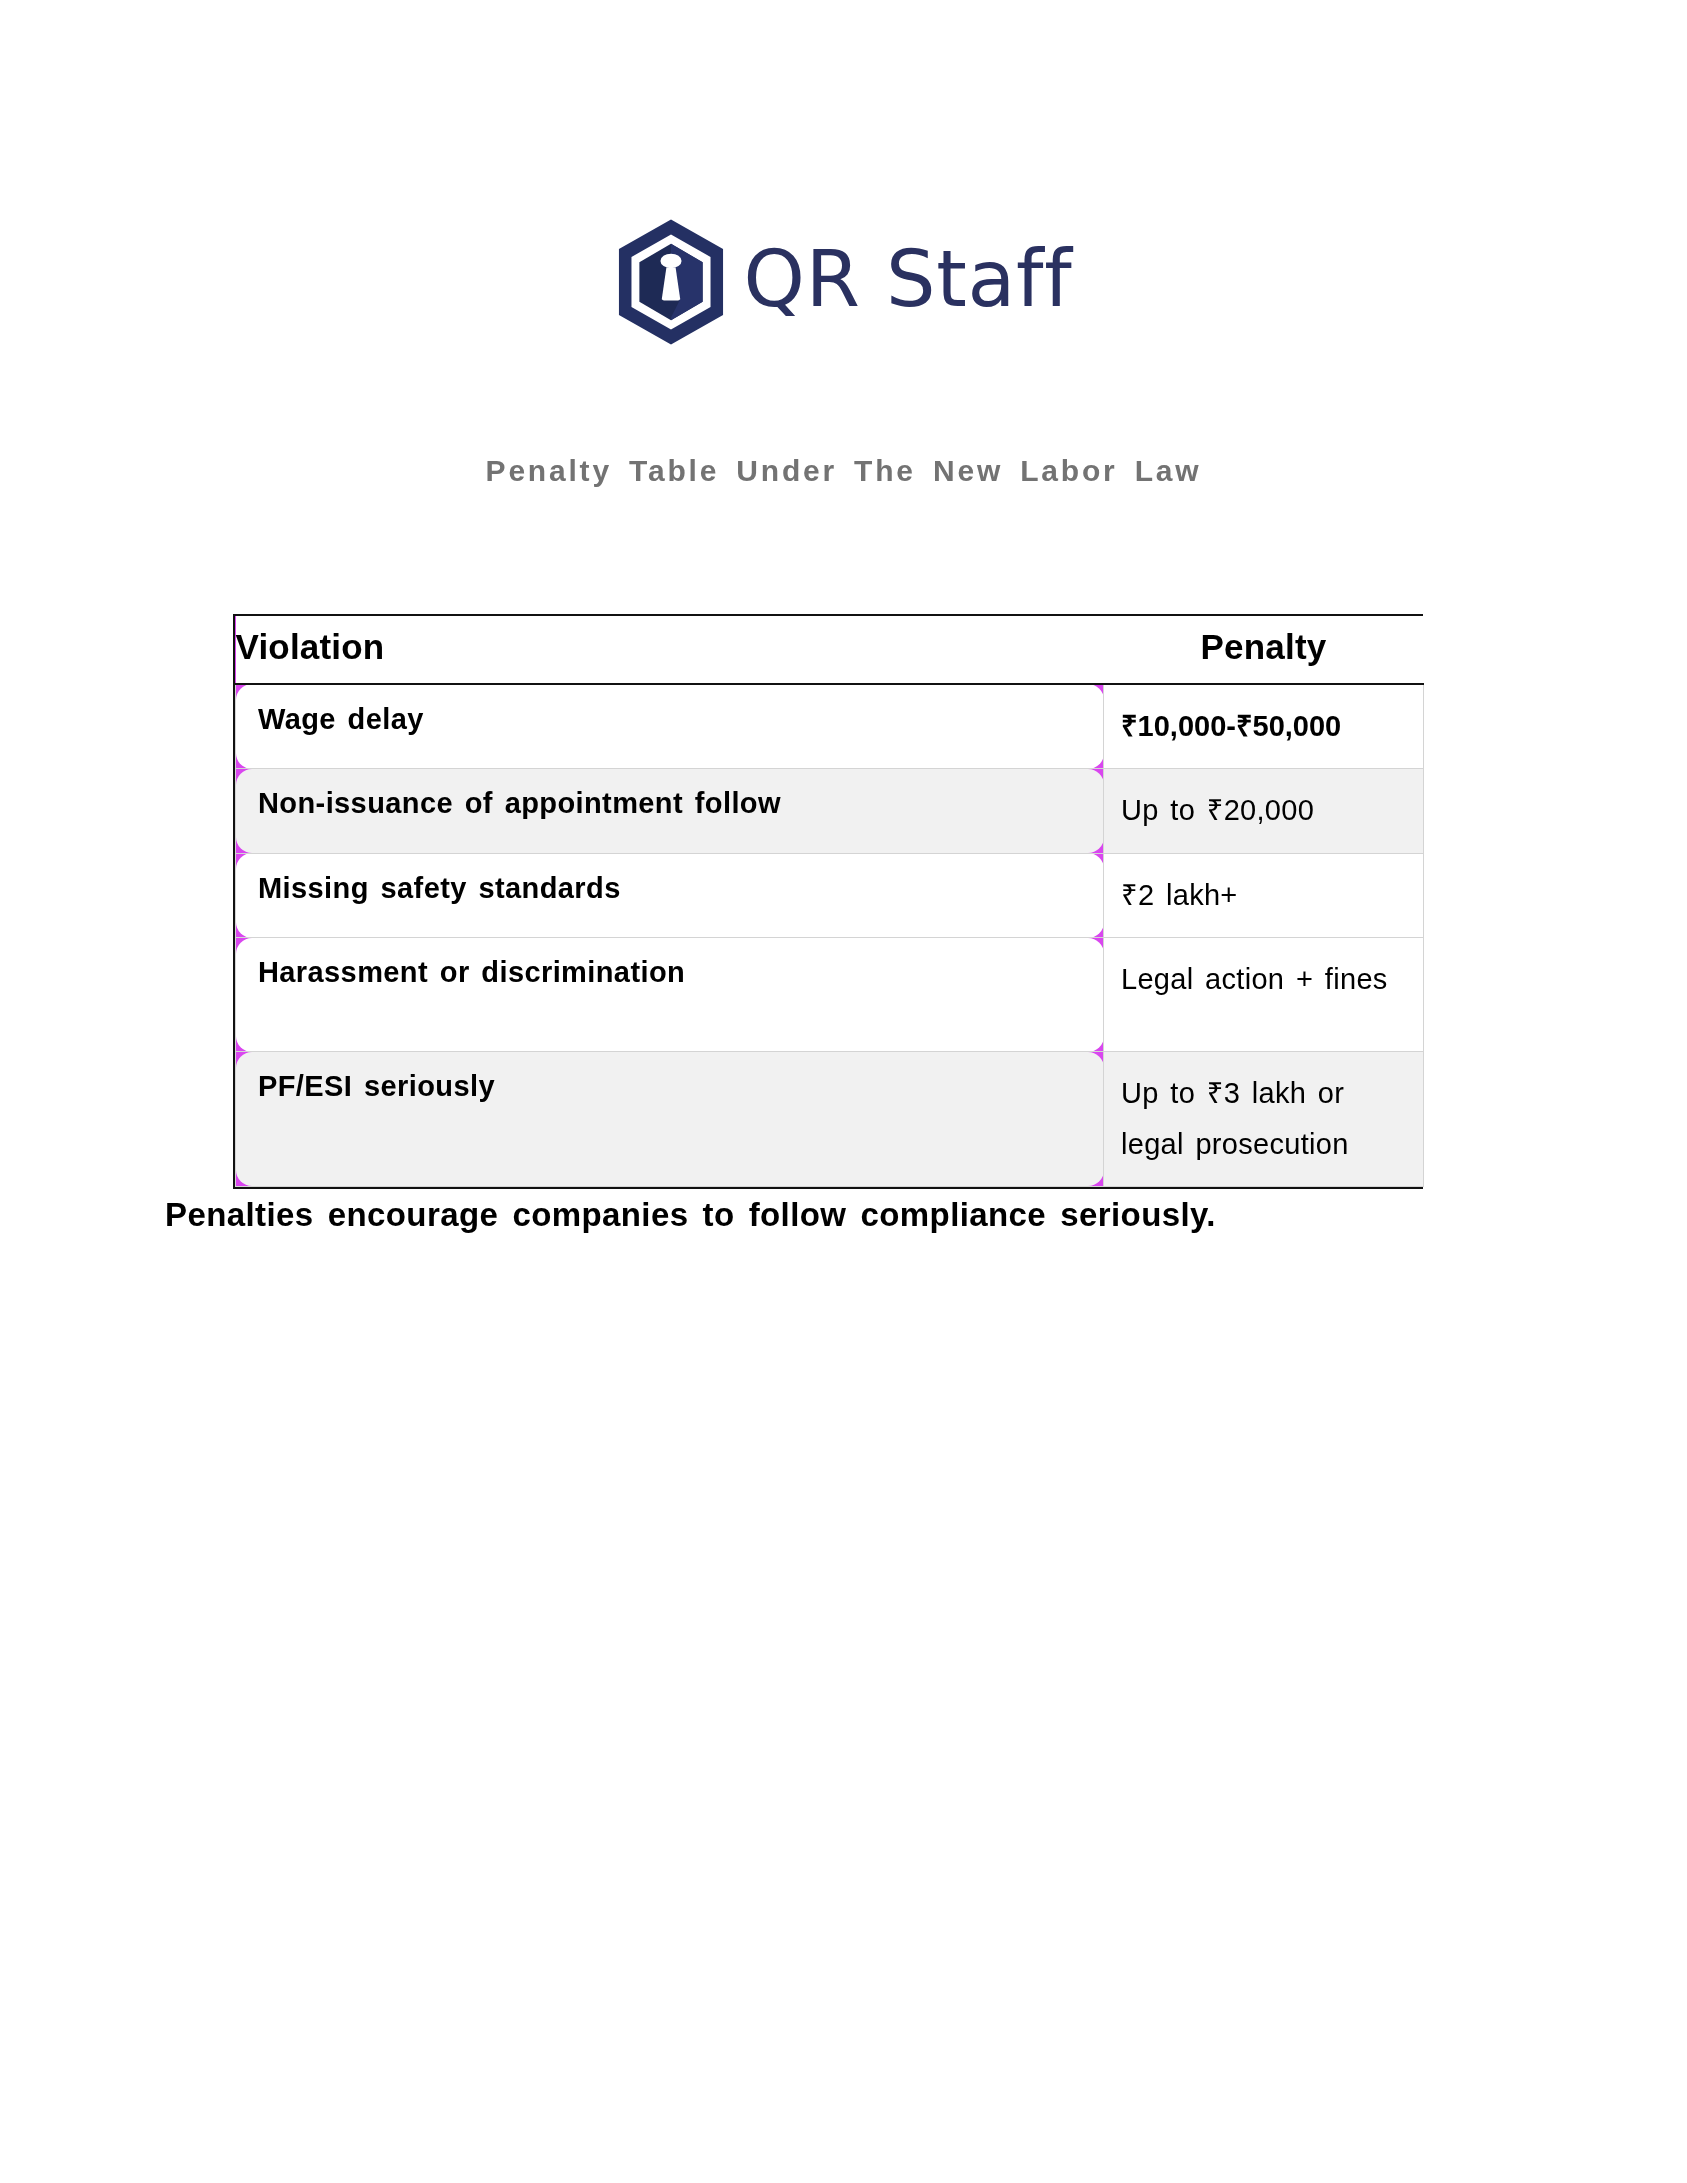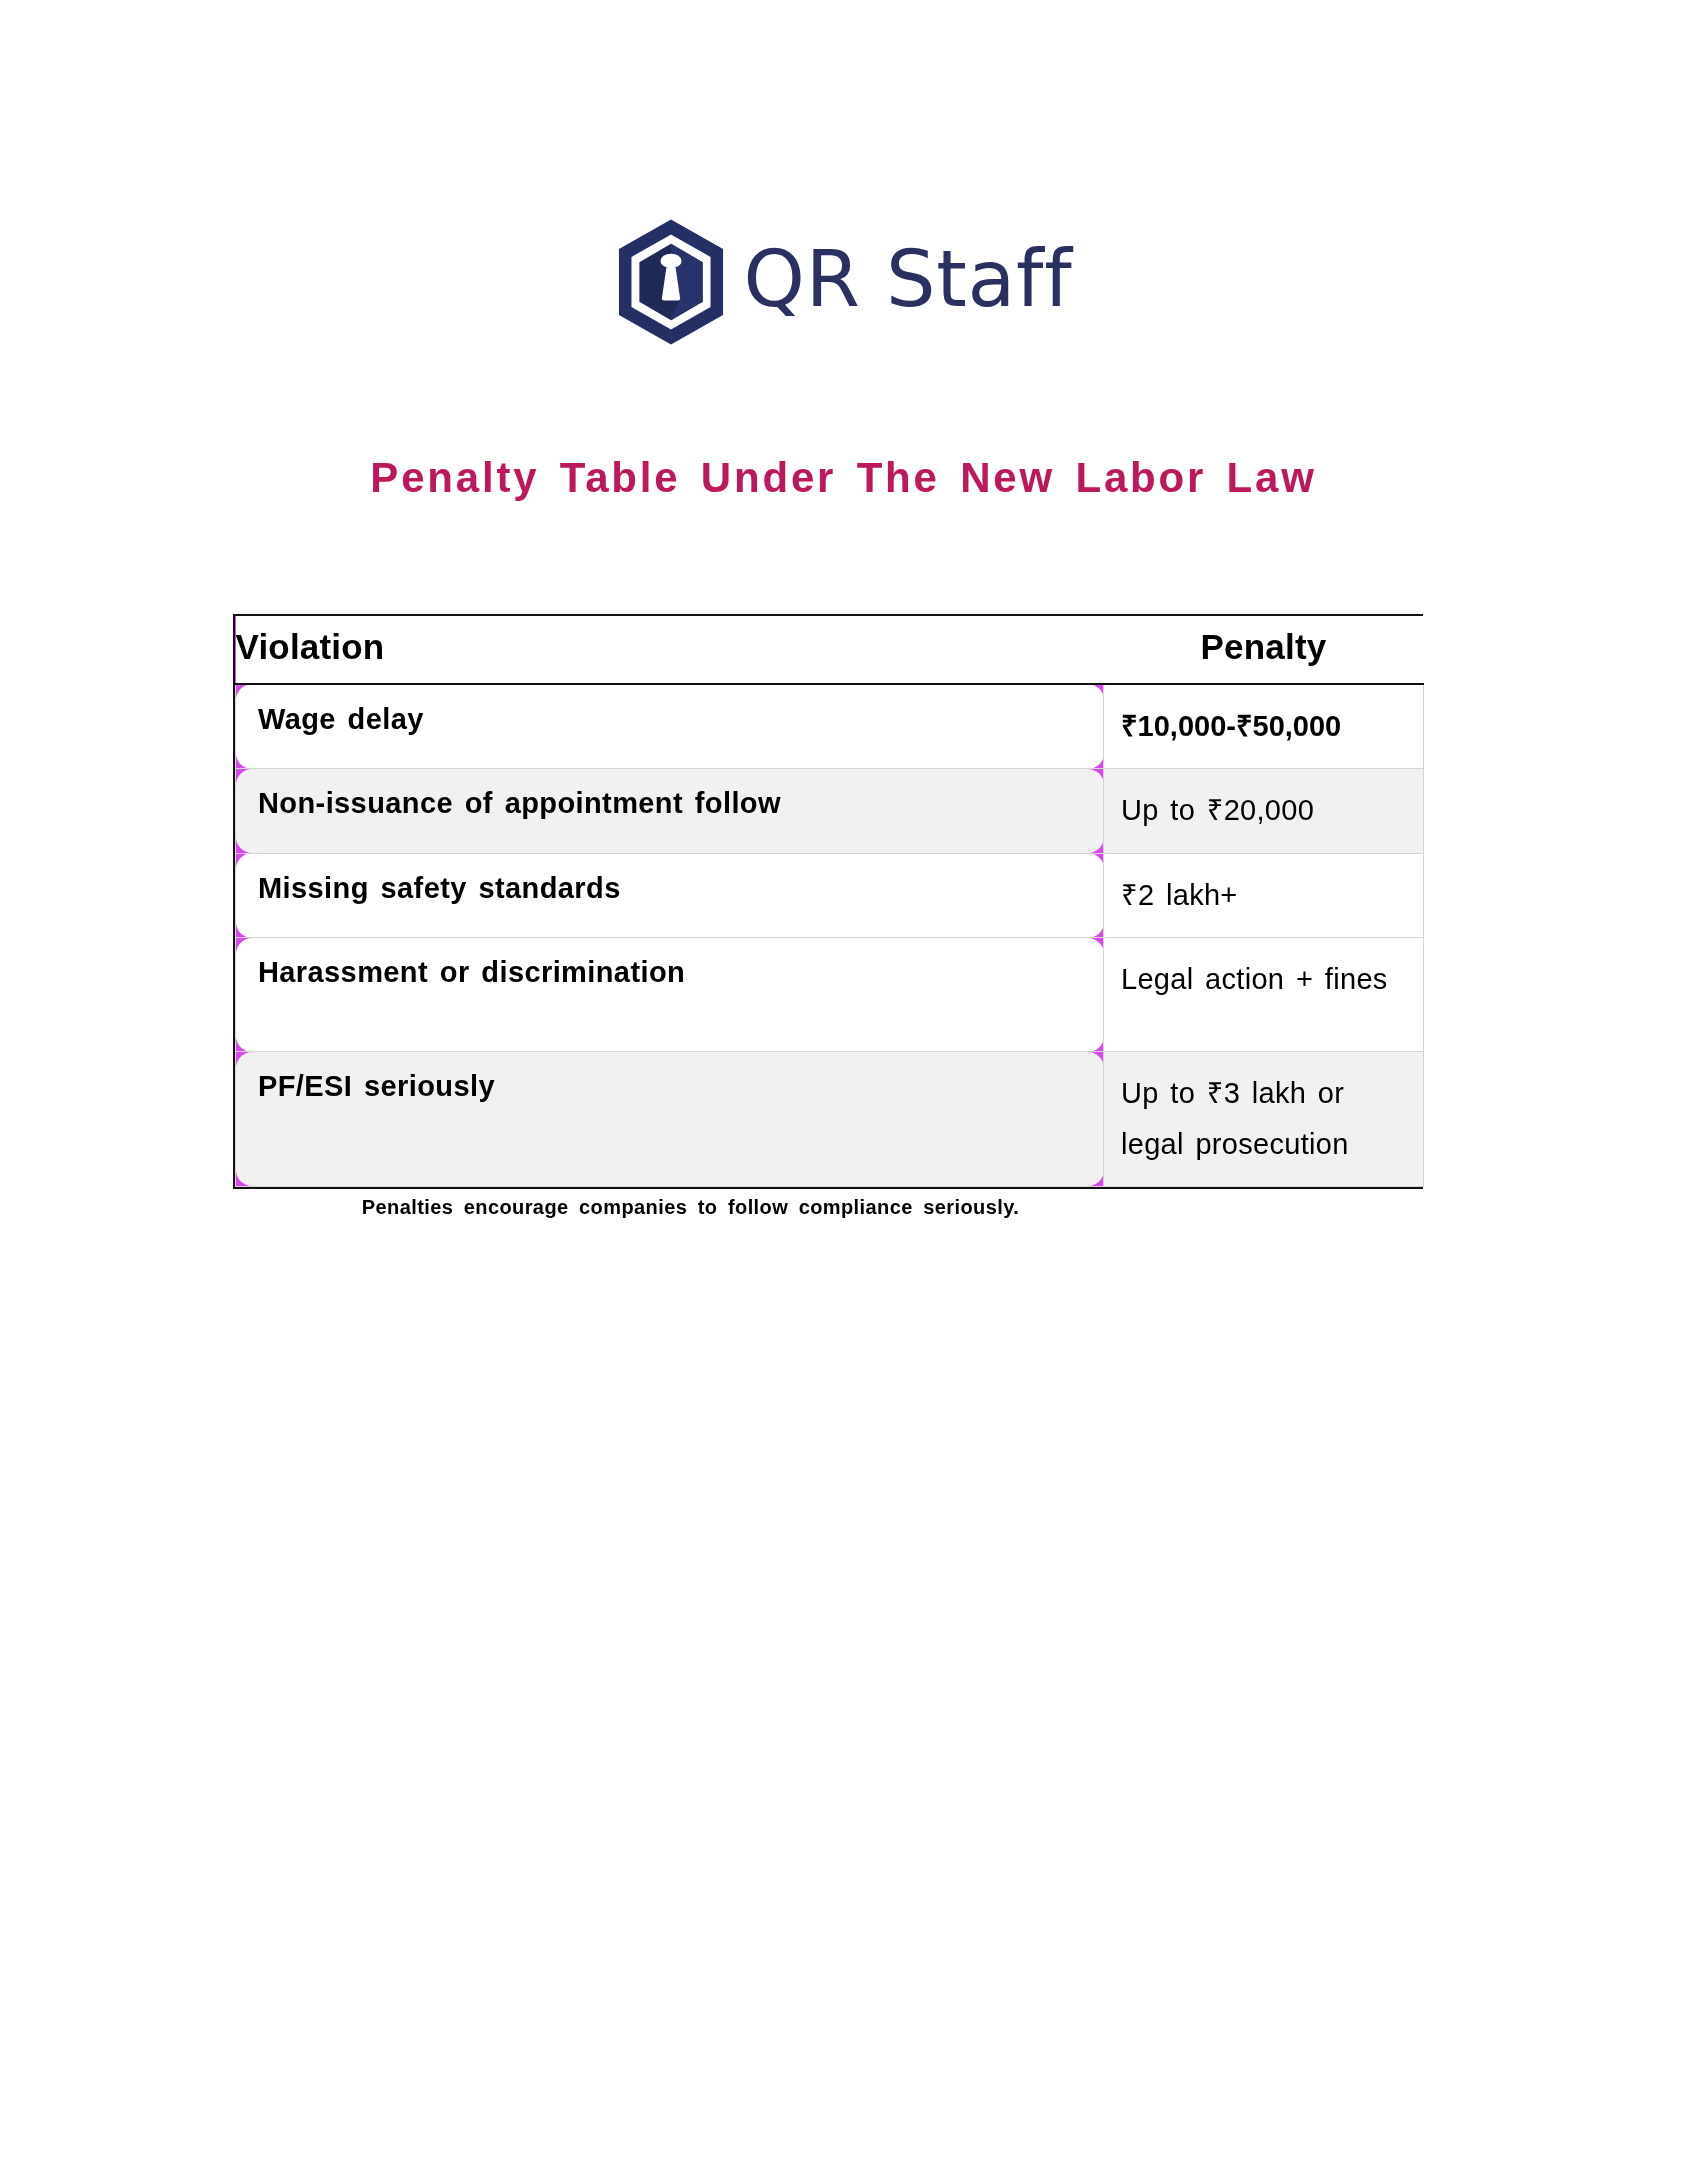--- a/index.html
+++ b/index.html
@@ -55,23 +55,23 @@
   }
 
   
   .doc-title {
     position: absolute;
     left: 0;
     top: 413px;
     width: 1687px;
     text-align: center;
     font-family: "Liberation Sans", sans-serif;
-    font-size: 42px;
-    font-weight: bold;
-    color: #be185d;
+    font-size: 30px;
+    font-weight: bold;
+    color: #737373;
     letter-spacing: 2.8px;
     word-spacing: 6px;
     line-height: 1.18;
     white-space: nowrap;
   }
 
   
   .table-wrap {
     position: absolute;
     left: 233px;
@@ -174,21 +174,21 @@
   tbody tr.row-tall td.td-violation { height: 114px; }
 
   
   .caption {
     position: absolute;
     left: 0;
     top: 1154px;
     width: 1381px;
     text-align: center;
     font-family: "Liberation Sans", sans-serif;
-    font-size: 20px;
+    font-size: 33px;
     font-weight: bold;
     color: #000000;
     letter-spacing: 0.4px;
     word-spacing: 4.6px;
     line-height: 1.3;
     white-space: nowrap;
   }
 </style>
 </head>
 <body>

